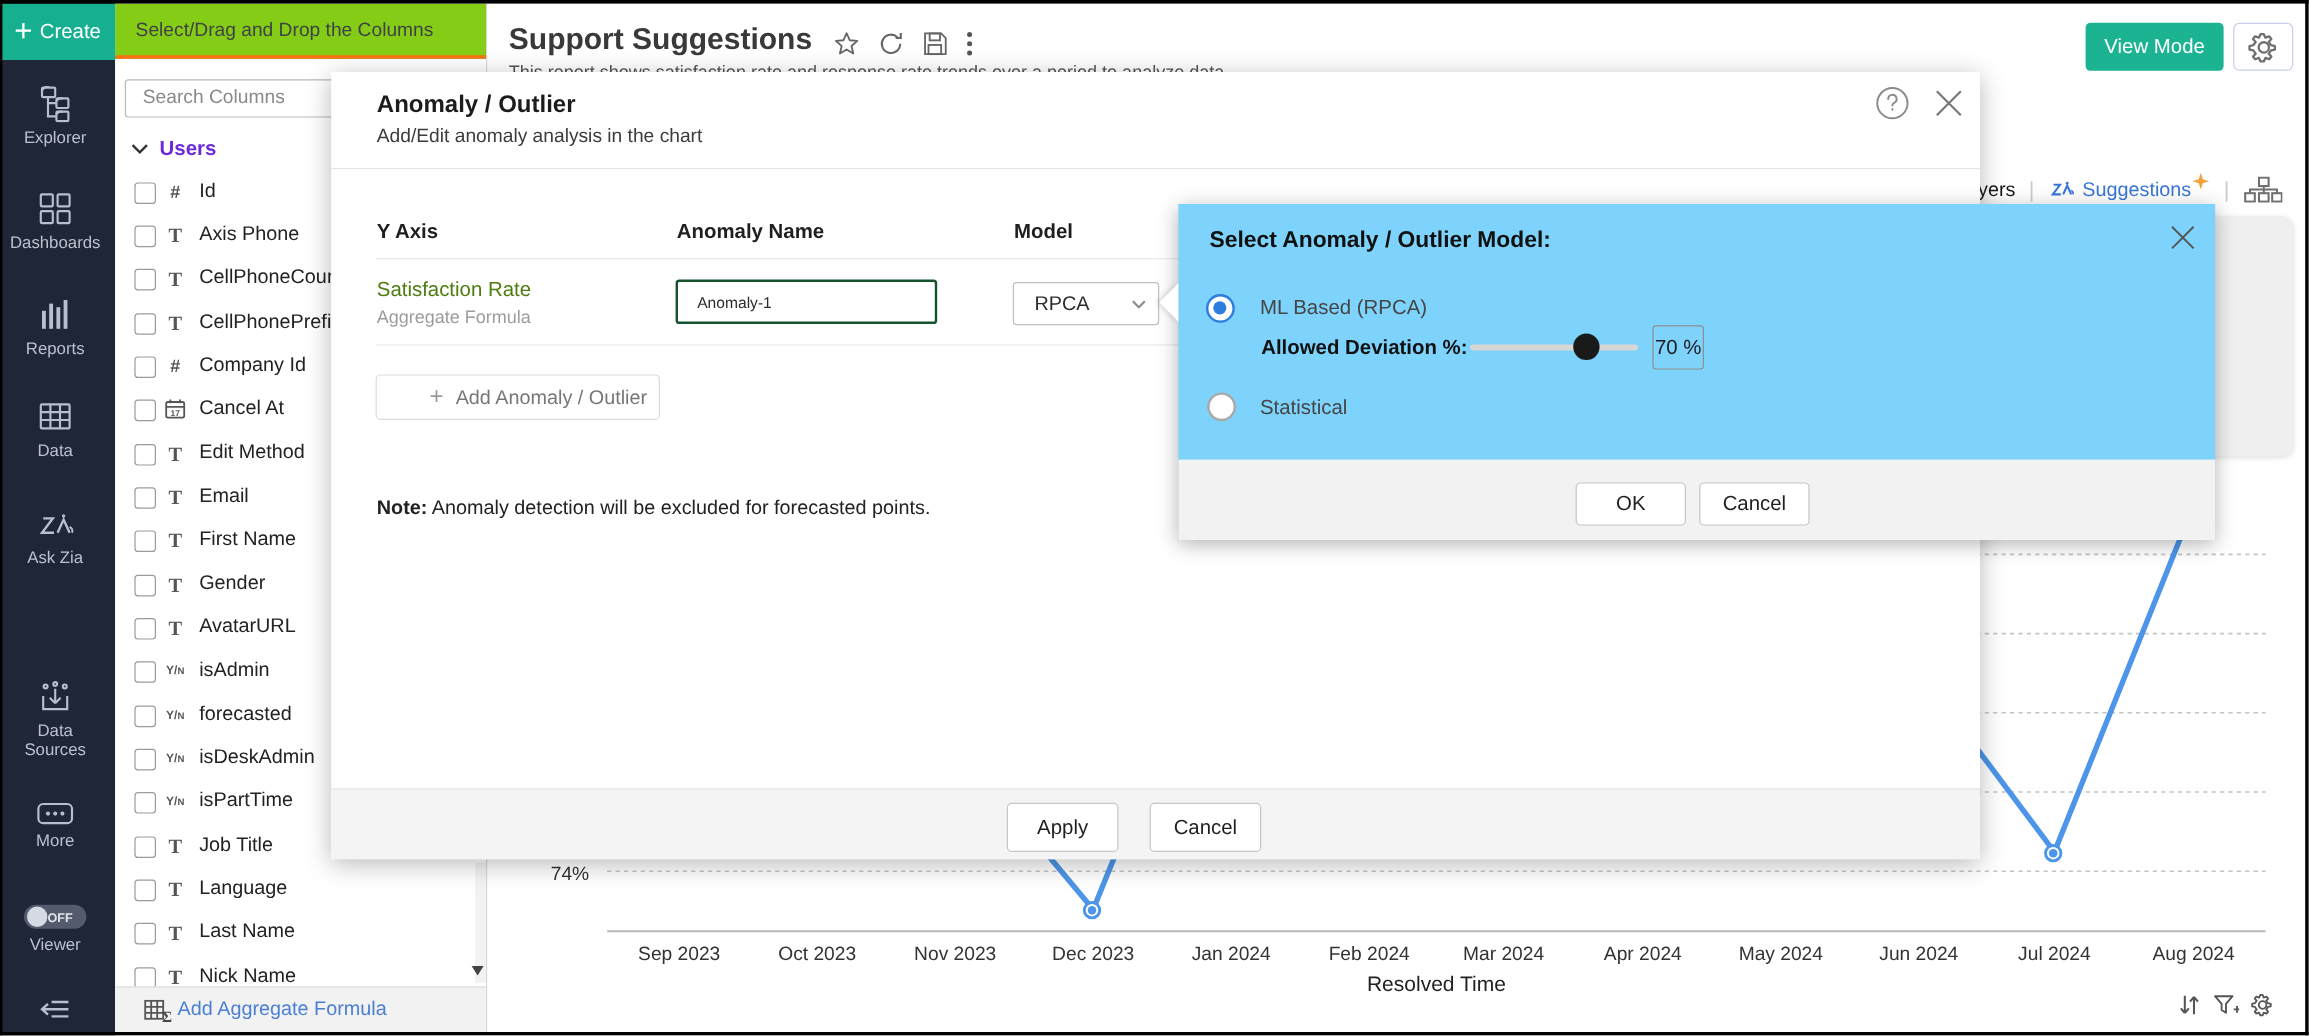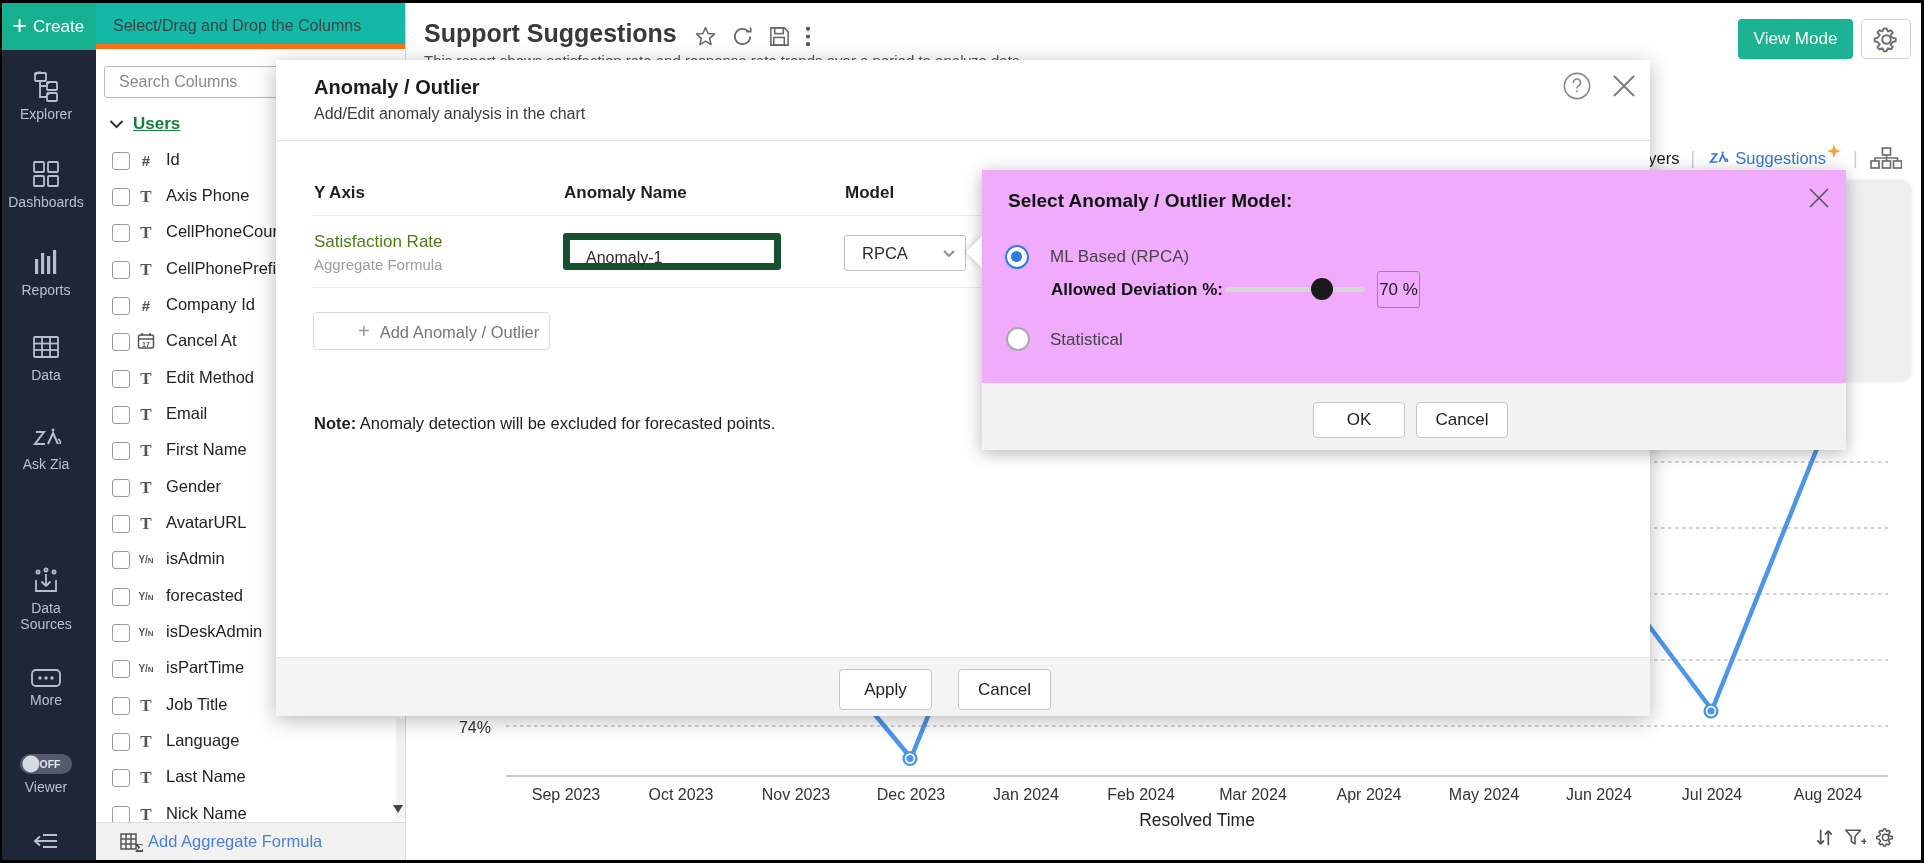--- a/index.html
+++ b/index.html
@@ -15,25 +15,25 @@
 
 
 #sidebar { left:0; top:0; width:96px; height:863px; background:#1f2638; z-index:5; }
 #createBtn { left:0; top:3px; width:96px; height:47px; background:#16b090; color:#fff;
   font-size:17px; display:flex; align-items:center; justify-content:center; gap:6px; z-index:6; }
 .navitem { position:absolute; width:92px; text-align:center; color:#bac1cd; font-size:14px; z-index:6; line-height:16px; }
 .navitem svg { display:block; margin:0 auto 4px auto; }
 
 
 #colpanel { left:96px; top:3px; width:310px; height:857px; background:#fff; border-right:1px solid #d9d9d9; z-index:5; }
-#colhead { position:absolute; left:0; top:0; width:100%; height:46px; background:#14b8a6;
-  border-bottom:5px solid #f97316; color:#3f4346; font-size:16px; line-height:46px; padding-left:17px; }
+#colhead { position:absolute; left:0; top:0; width:100%; height:46px; background:#84cc16;
+  border-bottom:3px solid #f97316; color:#3f4346; font-size:16px; line-height:46px; padding-left:17px; }
 #searchbox { position:absolute; left:8px; top:63px; width:290px; height:32px; border:1px solid #b9b9b9;
   border-radius:3px; background:#fff; color:#8a8a8a; font-size:16px; line-height:30px; padding-left:14px; }
-#usersrow { position:absolute; left:13px; top:111px; color:#15803d; font-size:17px; font-weight:bold;text-decoration:underline; }
+#usersrow { position:absolute; left:13px; top:111px; color:#6d28d9; font-size:17px; font-weight:bold; }
 #sbtrack { position:absolute; left:300px; top:716px; width:9px; height:100px; background:#f2f2f2; }
 .colrow { position:absolute; left:0; width:100%; height:36px; }
 .cb { position:absolute; left:16px; top:9px; width:18px; height:18px; border:1px solid #9b9b9b; border-radius:3px; background:#fff; }
 .ticon { position:absolute; left:40px; top:8px; width:20px; height:20px; color:#555; text-align:center; }
 .ticon.t { font-family:"Liberation Serif",serif; font-weight:bold; font-size:17px; line-height:20px; }
 .ticon.h { font-size:15px; font-weight:bold; line-height:20px; }
 .ticon.yn { font-size:10px; font-weight:bold; line-height:20px; letter-spacing:0; }
 .clabel { position:absolute; left:70px; top:7px; font-size:16.5px; color:#222; }
 #colfoot { position:absolute; left:0; top:819px; width:100%; height:38px; background:#f2f2f2; border-top:1px solid #ddd; }
 #colfoot span { color:#4a7fd4; font-size:16.5px; position:absolute; left:52px; top:9px; }
@@ -61,33 +61,33 @@
 #modal { left:276px; top:60px; width:1374px; height:656px; background:#fff; z-index:10;
   box-shadow:0 4px 20px rgba(0,0,0,0.28); }
 #modal .mhead { position:absolute; left:0; top:0; width:100%; height:81px; border-bottom:1px solid #e4e4e4; }
 #modal .mtitle { position:absolute; left:38px; top:16px; font-size:20px; font-weight:bold; color:#1c1c1c; }
 #modal .msub { position:absolute; left:38px; top:45px; font-size:16px; color:#3c3c3c; }
 .colhdr { position:absolute; font-size:17px; font-weight:bold; color:#1f1f1f; }
 #mdiv1 { position:absolute; left:37px; top:155px; width:1300px; border-top:1px solid #eaeaea; }
 #mdiv2 { position:absolute; left:37px; top:227px; width:1300px; border-top:1px solid #eaeaea; }
 #satrate { position:absolute; left:38px; top:172px; font-size:17px; color:#4d7c0f; }
 #aggform { position:absolute; left:38px; top:196px; font-size:15px; color:#9c9c9c; }
-#anoinput { position:absolute; left:287px; top:173px; width:218px; height:37px; border:7px solid #14532d;
-  border-radius:3px; font-size:16px; color:#2c2c2c; line-height:35px; padding-left:16px; }
+#anoinput { position:absolute; left:287px; top:173px; width:218px; height:37px; border:2px solid #14532d;
+  border-radius:3px; font-size:13px; color:#2c2c2c; line-height:35px; padding-left:16px; }
 #modelsel { position:absolute; left:568px; top:175px; width:122px; height:36px; border:1px solid #c0c0c0;
   border-radius:3px; font-size:16.5px; color:#2c2c2c; line-height:34px; padding-left:17px; }
 #addbtn { position:absolute; left:37px; top:252px; width:237px; height:38px; border:1px solid #dcdcdc;
   border-radius:4px; font-size:16.5px; color:#777; line-height:36px;padding-left:28px; }
 #notep { position:absolute; left:38px; top:354px; font-size:16.5px; color:#222; }
 #modal .mfoot { position:absolute; left:0; top:597px; width:100%; height:59px; background:#f4f4f4; border-top:1px solid #e3e3e3; }
 .btn { position:absolute; background:#fff; border:1px solid #c6c6c6; border-radius:4px;
   font-size:17px; color:#1f1f1f; text-align:center; }
 
 
-#popup { left:982px; top:170px; width:864px; height:280px; background:#f0abfc; z-index:20;
+#popup { left:982px; top:170px; width:864px; height:280px; background:#7dd3fc; z-index:20;
   box-shadow:0 3px 16px rgba(0,0,0,0.3); }
 #popup .ptitle { position:absolute; left:26px; top:20px; font-size:19px; font-weight:bold; color:#111; }
 #popup .pfoot { position:absolute; left:0; top:213px; width:100%; height:67px; background:#f2f2f2; }
 #notch { left:966px; top:236px; width:0; height:0; border-top:16px solid transparent;
   border-bottom:16px solid transparent; border-right:16px solid #fff; z-index:21;
   filter:drop-shadow(-2px 0 2px rgba(0,0,0,0.15)); }
 .radio-on { position:absolute; width:24px; height:24px; border-radius:50%; border:2.5px solid #2d7ce0; background:#fff; }
 .radio-on::after { content:""; position:absolute; left:4px; top:4px; width:11px; height:11px; border-radius:50%; background:#2d7ce0; }
 .radio-off { position:absolute; width:24px; height:24px; border-radius:50%; border:2px solid #a9a9a9; background:#fff; }
 #slider { position:absolute; left:243px; top:117px; width:140px; height:5px; background:#d6d6d6; border-radius:3px; }

